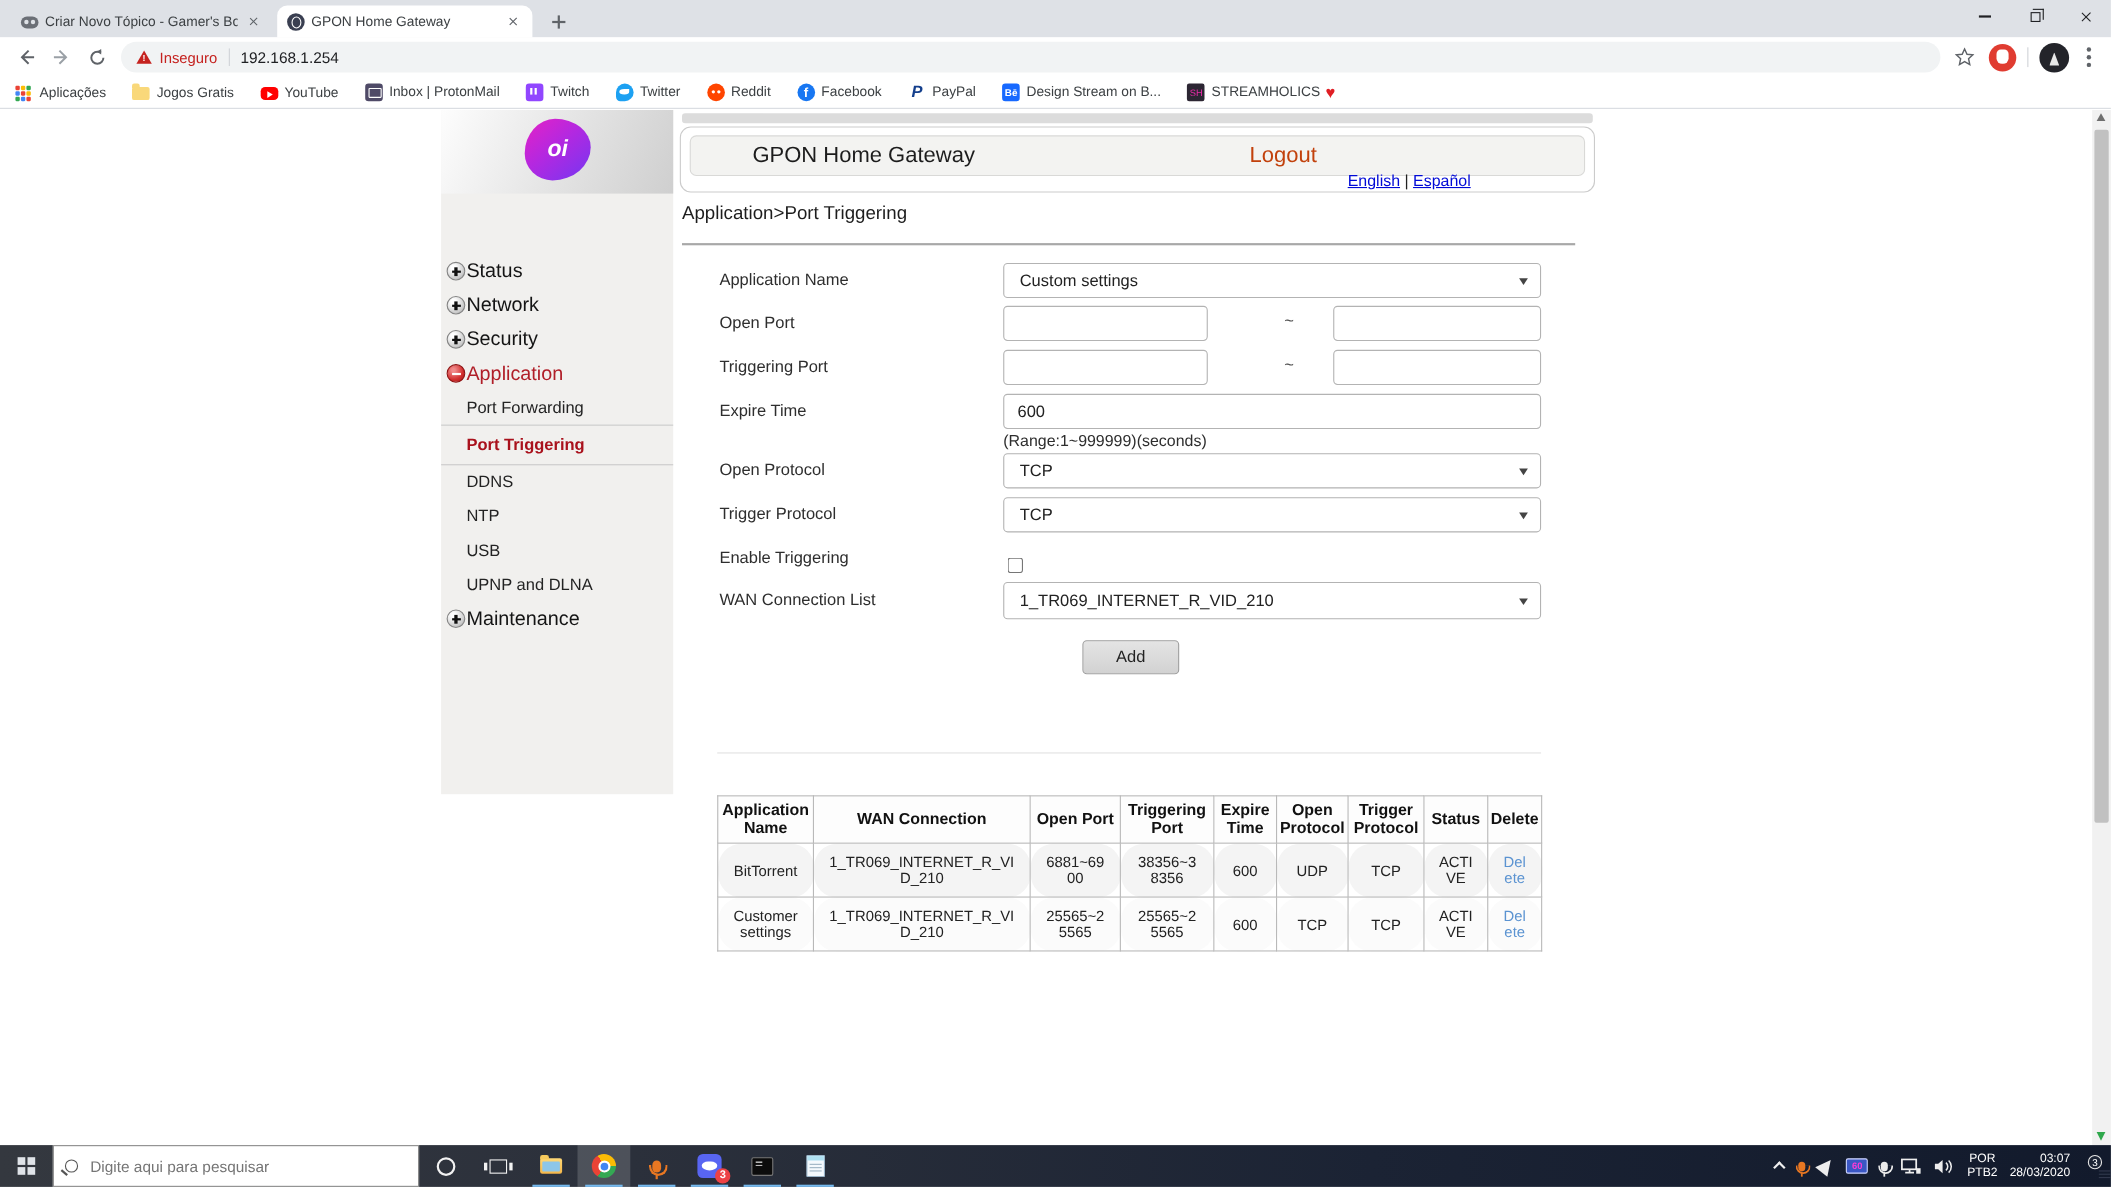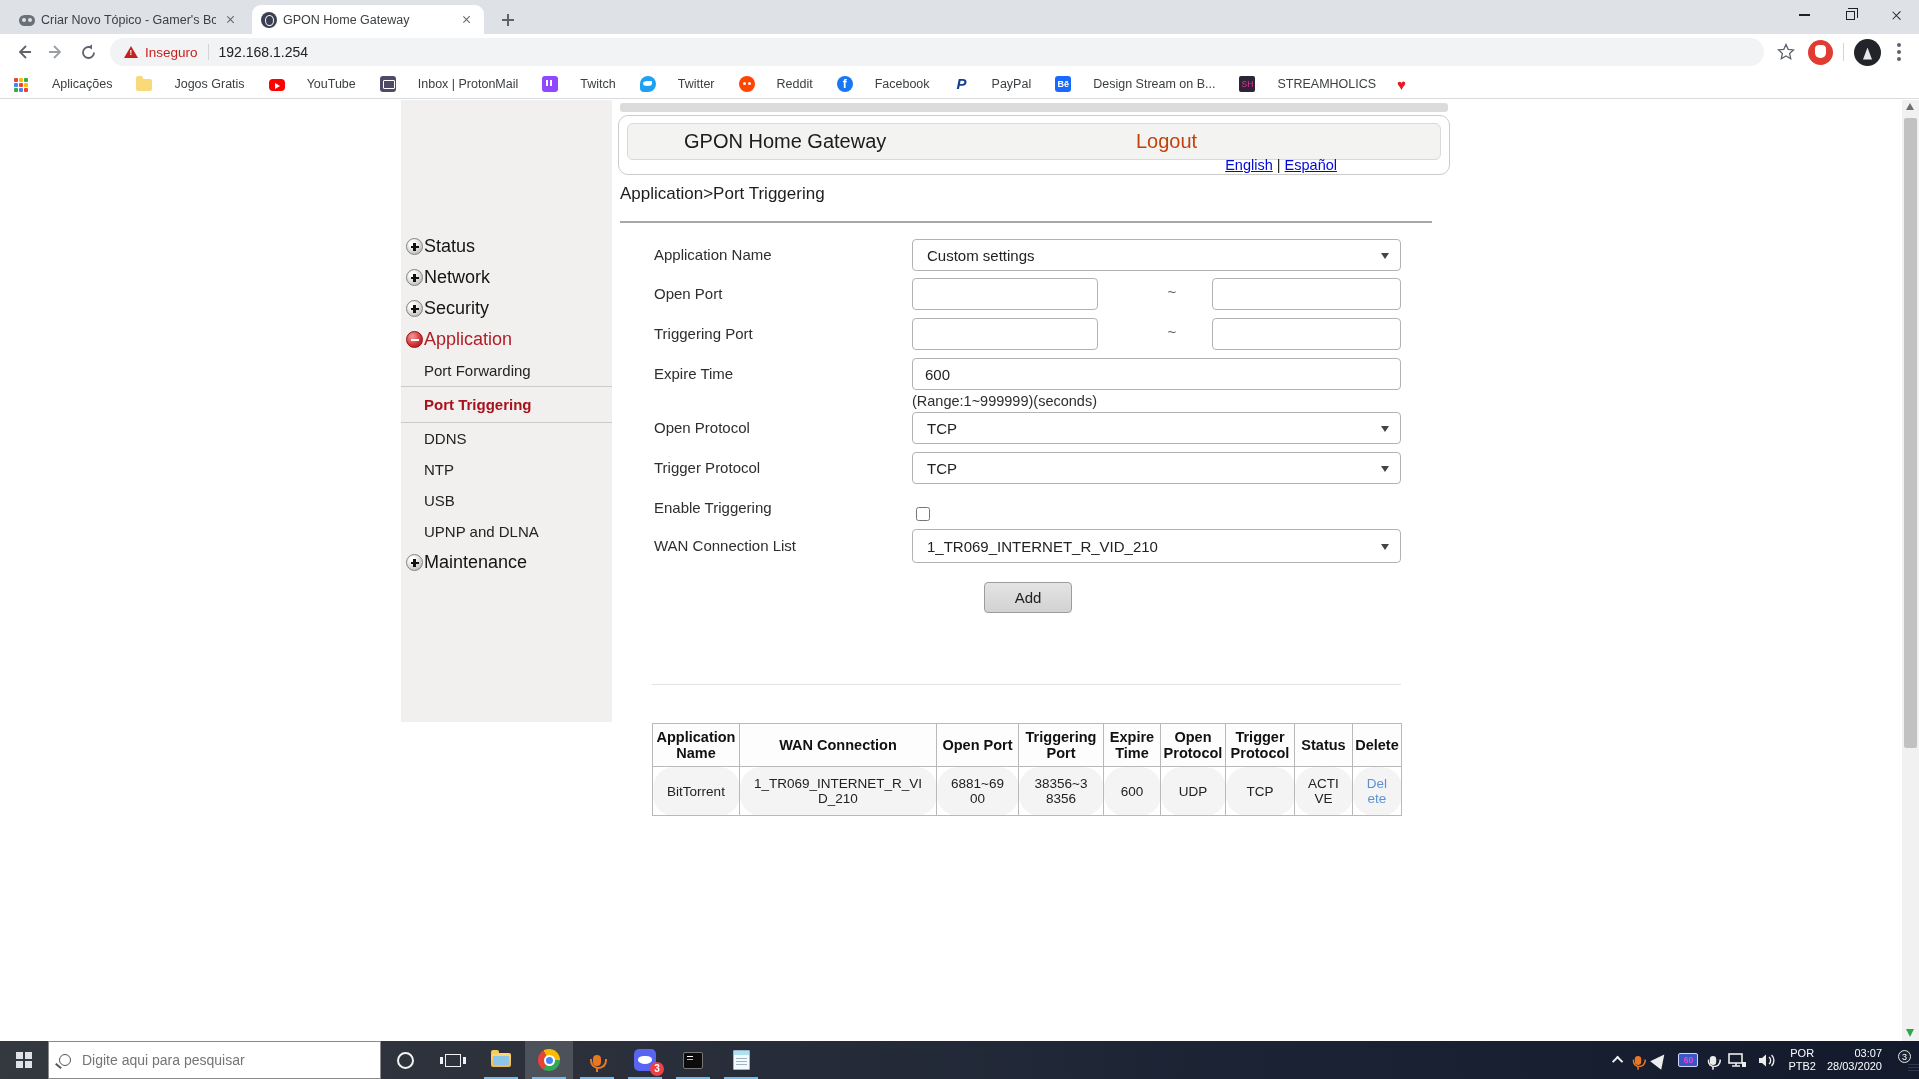--- a/index.html
+++ b/index.html
@@ -47,21 +47,21 @@
   .ext-hand::after{content:"";position:absolute;left:7px;top:5px;width:11px;height:13px;background:#fff;border-radius:4px 4px 5px 5px;}
   .tb-div{width:1px;height:18px;background:#d0d3d8;margin:0 4px;}
   .avatar{width:27px;height:27px;border-radius:50%;background:#23242a;position:relative;margin:0 6px;}
   .avatar::after{content:"";position:absolute;left:9px;top:9px;width:9px;height:12px;background:#e8e8e8;clip-path:polygon(50% 0,100% 100%,0 100%);}
   .dots3{width:4px;height:18px;display:flex;flex-direction:column;justify-content:space-between;margin:0 10px;}
   .dots3 i{width:4px;height:4px;border-radius:50%;background:#5f6368;}
   .star-svg,.arrow-svg{display:block;}
 
   
   .bmbar{position:absolute;top:70px;left:0;width:100%;height:29px;background:#fff;border-bottom:1px solid #d8dbe0;display:flex;align-items:center;padding-left:14px;}
-  .bm{display:flex;align-items:center;margin-right:24px;font-size:12.5px;color:#3c4043;white-space:nowrap;gap:16px;}
+  .bm{display:flex;margin-right:24px;font-size:12.5px;color:#3c4043;white-space:nowrap;}
   .bmi{width:16px;height:16px;margin-right:6px;position:relative;flex:0 0 16px;}
   .i-grid{display:grid;grid-template-columns:repeat(3,4px);grid-gap:1px;width:14px!important;height:14px;margin-top:1px;}
   .i-grid i{width:4px;height:4px;border-radius:1px;}
   .i-folder{background:#f9d87a;border-radius:2px;height:12px!important;margin-top:2px;}
   .i-folder::before{content:"";position:absolute;top:-3px;left:0;width:7px;height:4px;background:#f9d87a;border-radius:2px 2px 0 0;}
   .i-yt{background:#ff0000;border-radius:4px;height:12px!important;margin-top:2px;}
   .i-yt::after{content:"";position:absolute;left:6px;top:3.5px;border-left:5px solid #fff;border-top:3px solid transparent;border-bottom:3px solid transparent;}
   .i-proton{background:#4f4a67;border-radius:3px;}
   .i-proton::after{content:"";position:absolute;left:3px;top:4px;width:10px;height:7px;border:1.3px solid #fff;border-radius:1px;}
   .i-twitch{background:#9146ff;border-radius:3px;}
@@ -301,20 +301,25 @@
     <div class="bm">
         <span class="bmi i-sh">SH</span>
         <span>STREAMHOLICS</span>
         <span class="heart">♥</span>
       </div>
   </div>
 
   <div class="viewport">
 
     <div class="sidebar">
+      <div class="side-head">
+        <div class="oi-blob">
+            <span>oi</span>
+          </div>
+      </div>
       <div class="menu">
         <div class="mi-top">
             <span class="exp pl"></span>
             <span>Status</span>
           </div>
         <div class="mi-top">
             <span class="exp pl"></span>
             <span>Network</span>
           </div>
         <div class="mi-top">
@@ -440,20 +445,31 @@
           <td>BitTorrent</td>
           <td>1_TR069_INTERNET_R_VID_210</td>
           <td>6881~6900</td>
           <td>38356~38356</td>
           <td>600</td>
           <td>UDP</td>
           <td>TCP</td>
           <td>ACTIVE</td>
           <td><a class="del-link">Delete</a></td>
         </tr>
+        <tr class="r1">
+          <td>Customer settings</td>
+          <td>1_TR069_INTERNET_R_VID_210</td>
+          <td>25565~25565</td>
+          <td>25565~25565</td>
+          <td>600</td>
+          <td>TCP</td>
+          <td>TCP</td>
+          <td>ACTIVE</td>
+          <td><a class="del-link">Delete</a></td>
+        </tr>
       </tbody>
         </table>
     </div>
 
     <div class="vscroll">
       <span class="sb-up"></span>
       <span class="sb-thumb"></span>
       <span class="sb-down"></span>
     </div>
   </div>

